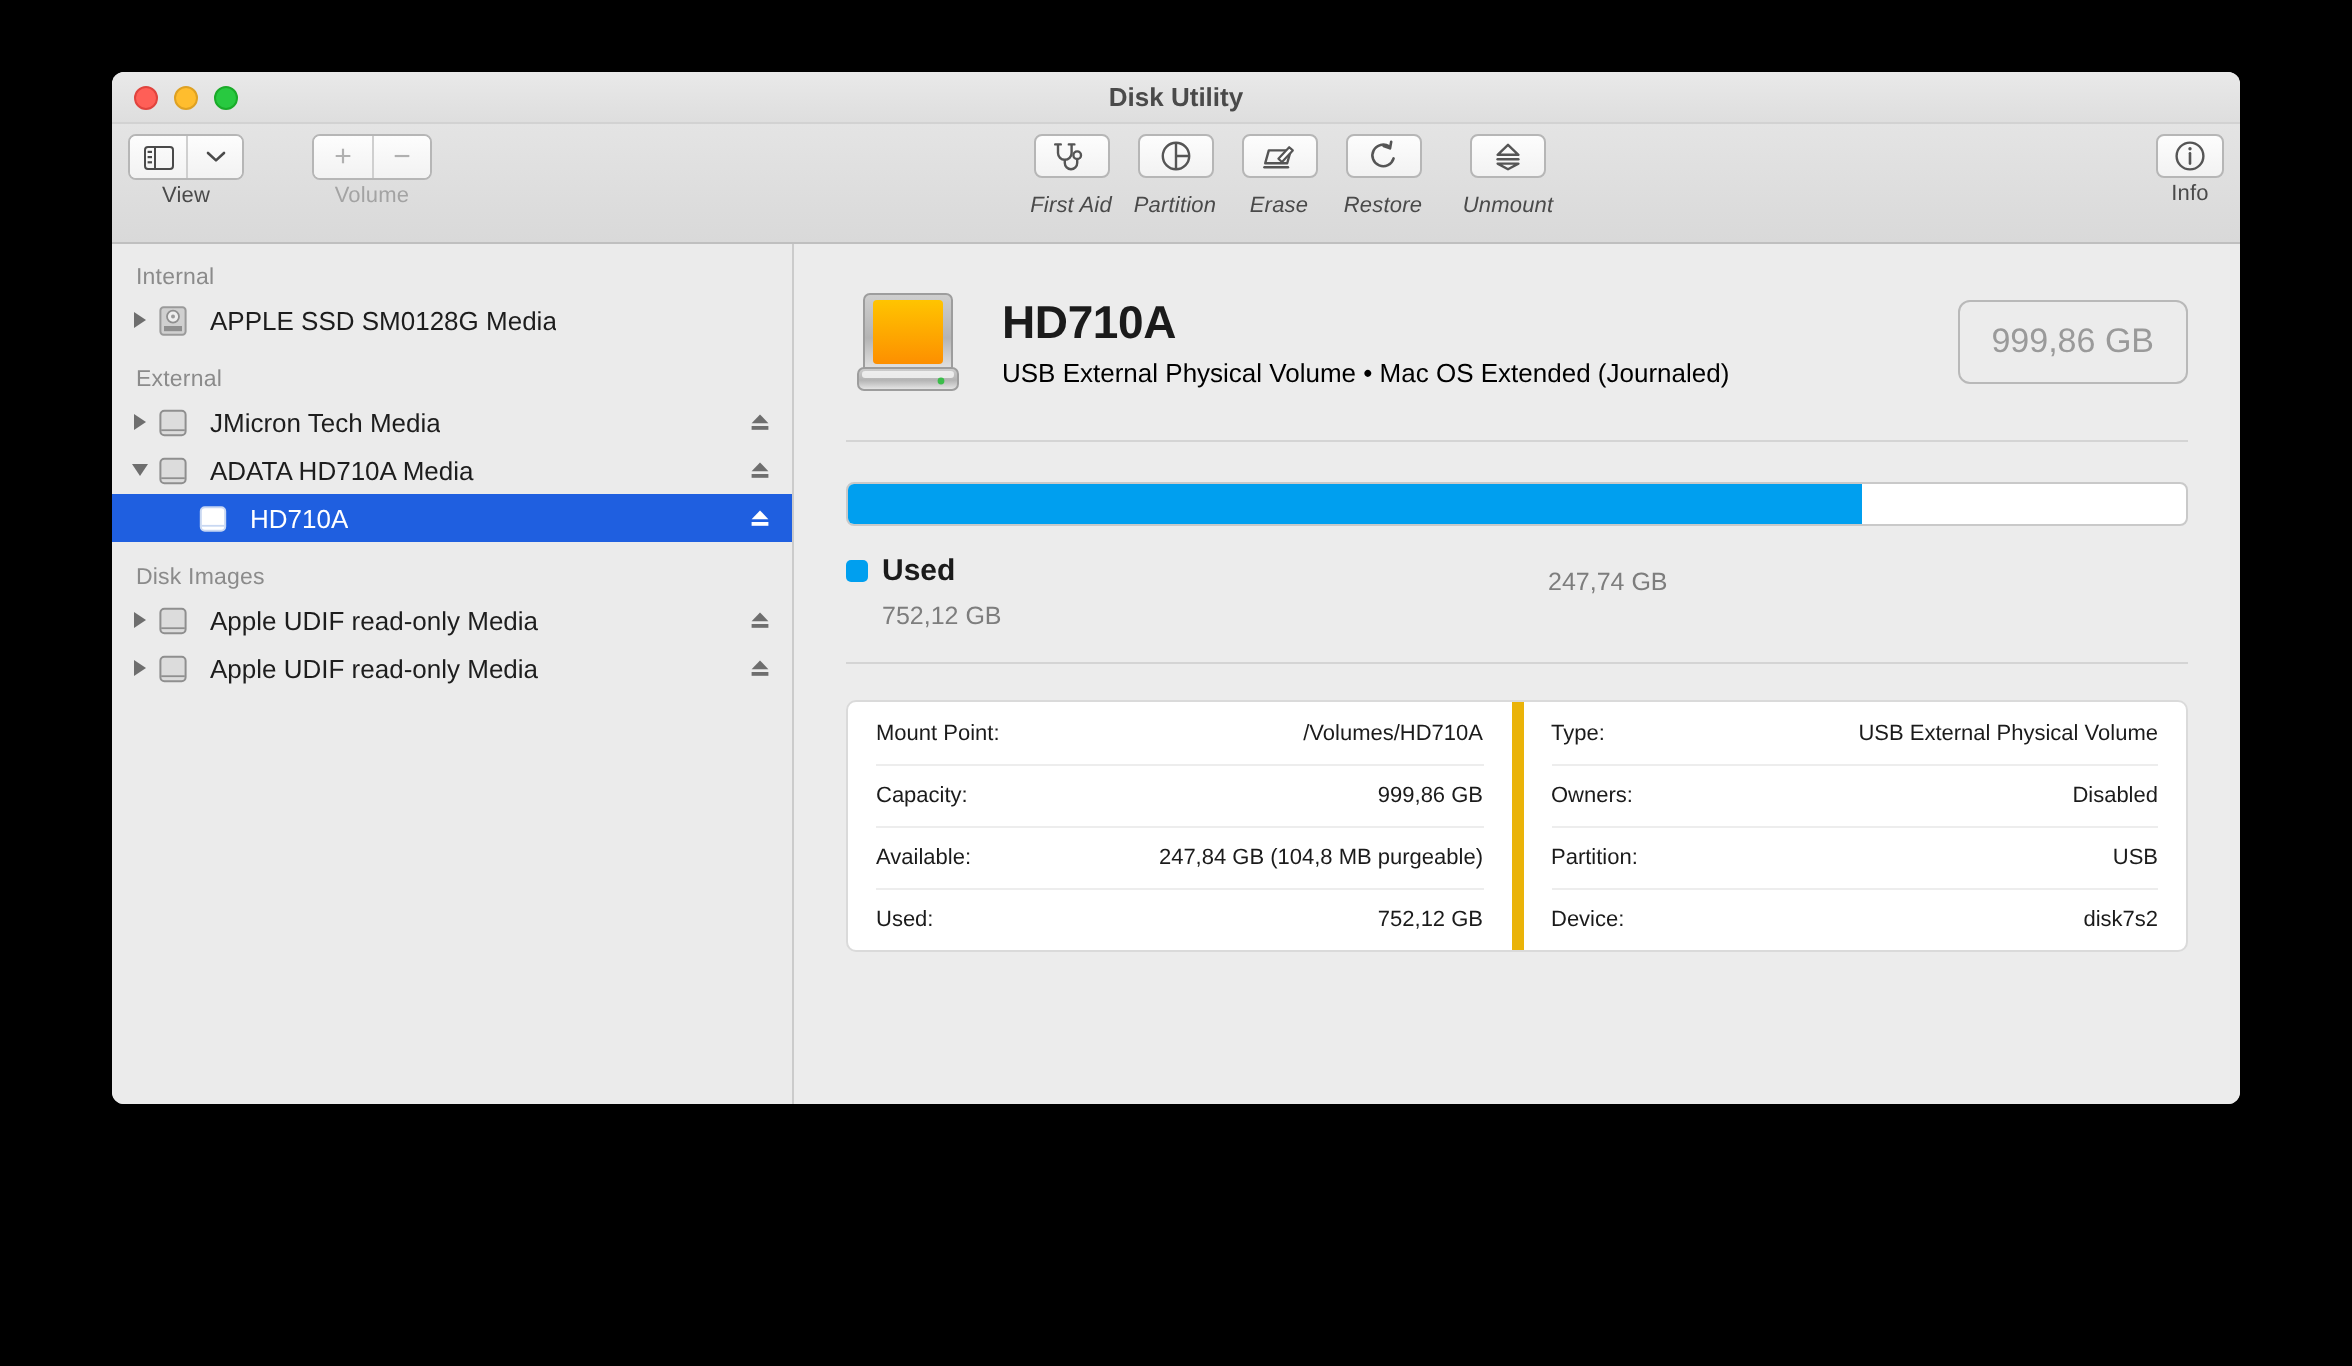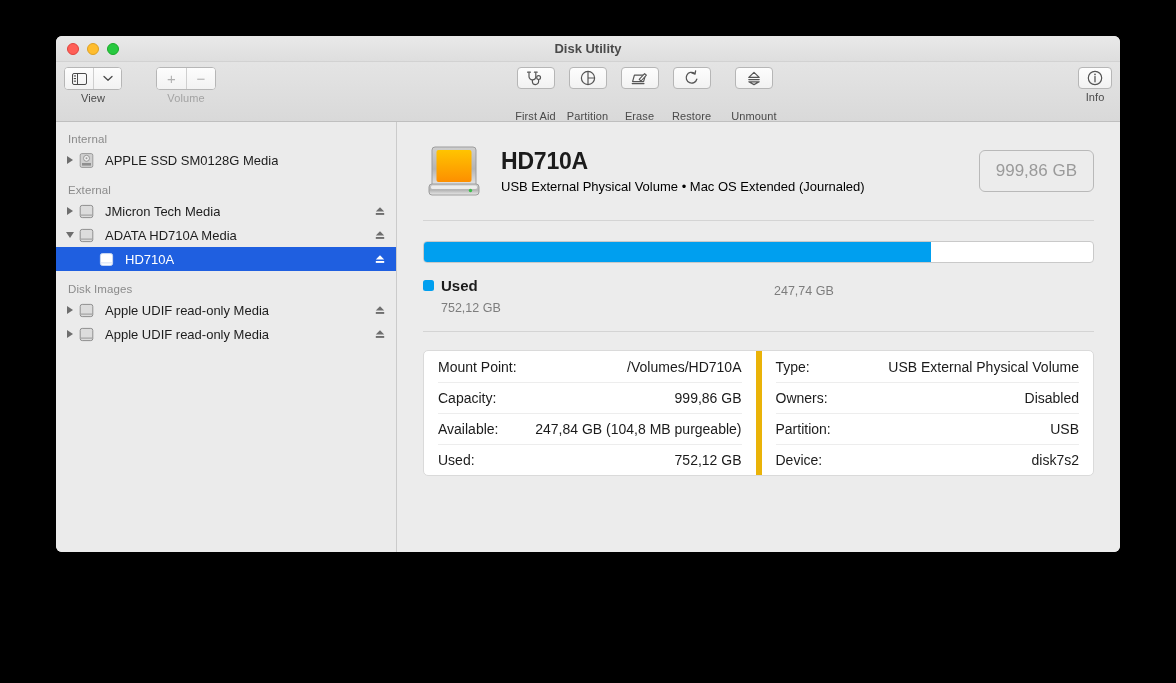--- a/index.html
+++ b/index.html
@@ -112,21 +112,21 @@
     cursor: default;
   }
   .tb-btn .icon-box {
     width: 38px; height: 22px;
     margin: 0 auto;
     border: 1px solid #b6b6b6;
     border-radius: 4px;
     background: linear-gradient(#fdfdfd, #f2f2f2);
     display: flex; align-items: center; justify-content: center;
   }
-  .tb-btn .tb-caption { margin-top: 21px; white-space: nowrap; }
+  .tb-btn .tb-caption { margin-top: 8px; white-space: nowrap; font-style: italic; }
   #tb-btn-unmount { width: 58px; margin-left: 6px; }
 
   #info-group { right: 8px; }
   #info-group .icon-box {
     width: 34px; height: 22px;
     border: 1px solid #b6b6b6;
     border-radius: 4px;
     background: linear-gradient(#fdfdfd, #f2f2f2);
     display: flex; align-items: center; justify-content: center;
     margin: 0 auto;
@@ -272,21 +272,21 @@
     display: flex;
     overflow: hidden;
   }
   .info-col { flex: 1; padding: 0 14px; }
   .info-col + .info-col { border-left: 6px solid #eab308; }
   .info-row {
     height: 31px;
     display: flex;
     align-items: center;
     justify-content: space-between;
-    font-size: 14px;
+    font-size: 11px;
     color: #1b1b1b;
   }
   .info-row + .info-row { border-top: 1px solid #ededed; }
   .info-key { color: #1b1b1b; white-space: nowrap; }
   .info-val { color: #1b1b1b; white-space: nowrap; margin-left: 12px; }
 </style>
 </head>
 <body>
 
 <div id="window">

